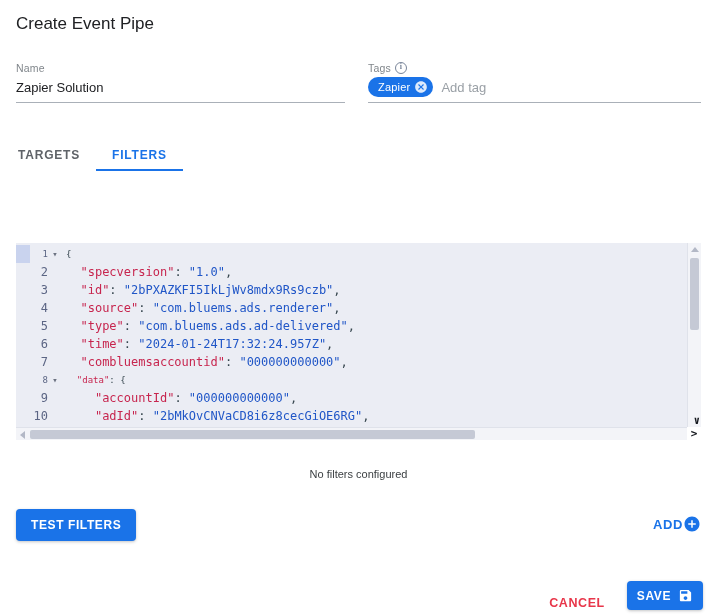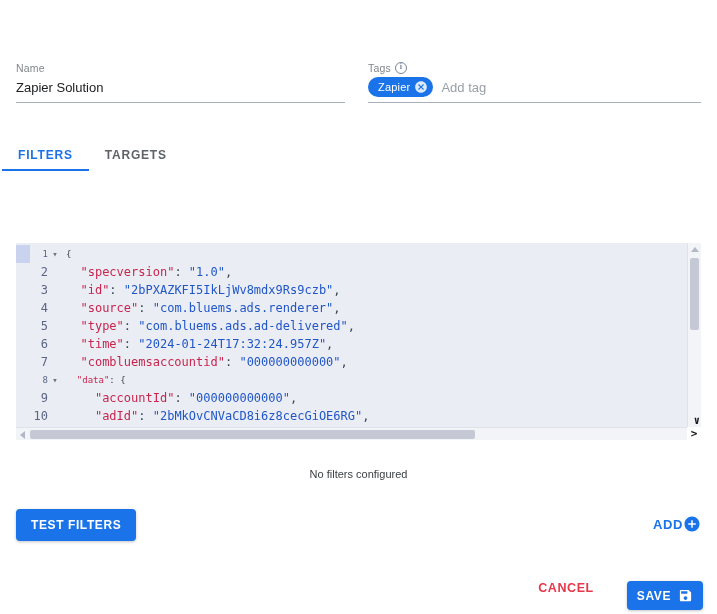--- a/index.html
+++ b/index.html
@@ -61,30 +61,31 @@
 
   .empty-text { position:absolute; left:0; right:0; top:468px; text-align:center; font-size:11px; color:#3c4043; }
 
   .btn-primary { background:var(--primary,#1a73e8); color:#fff; border:none; border-radius:4px; font-family:"Liberation Sans", sans-serif; font-size:12px; font-weight:700; letter-spacing:.6px; cursor:pointer; box-shadow:0 1px 3px rgba(60,64,67,.3); display:inline-flex; align-items:center; }
   .test-btn { position:absolute; left:16px; top:509px; height:29px; padding:16px 15px; }
 
   .add-row { position:absolute; right:16px; top:515px; display:flex; align-items:center; cursor:pointer; }
   .add-label { color:var(--primary,#1a73e8); font-size:13px; font-weight:700; letter-spacing:.6px; }
   .add-icon svg { width:18px; height:18px; display:block; }
 
-  .footer { position:absolute; right:14px; top:581px; display:flex; align-items:flex-start; gap:33px; }
+  .footer { position:absolute; right:14px; top:581px; display:flex; align-items:flex-end; gap:22px; }
   .cancel { color:var(--danger,#e8364a); font-size:12.5px; font-weight:700; letter-spacing:.6px; cursor:pointer; }
   .save-btn { height:29px; padding:0 10px; gap:7px; }
   .save-icon svg { width:15px; height:15px; display:block; }
 </style>
 </head>
 <body>
 
 <div class="canvas">
 
+  <div class="title">Create Event Pipe</div>
 
   <div class="field field-tags">
     <div class="flabel">
       <span>Tags</span>
       <span class="info-icon"></span>
     </div>
     <div class="input-line tags-line">
       <span class="chip">
         <span>Zapier</span>
         <span class="chip-x">
@@ -98,22 +99,22 @@
   </div>
 
   <div class="field field-name">
     <div class="flabel">Name</div>
     <div class="input-line">
       <span>Zapier Solution</span>
     </div>
   </div>
 
   <div class="tab-bar">
+    <div class="tab">TARGETS</div>
     <div class="tab active">FILTERS</div>
-    <div class="tab">TARGETS</div>
   </div>
 
 
   <div class="editor">
     <div class="code-lines"><div class="code-line active fold"><span class="gutter"><span class="ln">1</span><span class="fold"></span></span><span class="code"><span class="tok-p">{</span></span></div><div class="code-line"><span class="gutter"><span class="ln">2</span><span class="fold"></span></span><span class="code"><span class="tok-w">  </span><span class="tok-k">"specversion"</span><span class="tok-p">: </span><span class="tok-s">"1.0"</span><span class="tok-p">,</span></span></div><div class="code-line"><span class="gutter"><span class="ln">3</span><span class="fold"></span></span><span class="code"><span class="tok-w">  </span><span class="tok-k">"id"</span><span class="tok-p">: </span><span class="tok-s">"2bPXAZKFI5IkLjWv8mdx9Rs9czb"</span><span class="tok-p">,</span></span></div><div class="code-line"><span class="gutter"><span class="ln">4</span><span class="fold"></span></span><span class="code"><span class="tok-w">  </span><span class="tok-k">"source"</span><span class="tok-p">: </span><span class="tok-s">"com.bluems.ads.renderer"</span><span class="tok-p">,</span></span></div><div class="code-line"><span class="gutter"><span class="ln">5</span><span class="fold"></span></span><span class="code"><span class="tok-w">  </span><span class="tok-k">"type"</span><span class="tok-p">: </span><span class="tok-s">"com.bluems.ads.ad-delivered"</span><span class="tok-p">,</span></span></div><div class="code-line"><span class="gutter"><span class="ln">6</span><span class="fold"></span></span><span class="code"><span class="tok-w">  </span><span class="tok-k">"time"</span><span class="tok-p">: </span><span class="tok-s">"2024-01-24T17:32:24.957Z"</span><span class="tok-p">,</span></span></div><div class="code-line"><span class="gutter"><span class="ln">7</span><span class="fold"></span></span><span class="code"><span class="tok-w">  </span><span class="tok-k">"combluemsaccountid"</span><span class="tok-p">: </span><span class="tok-s">"000000000000"</span><span class="tok-p">,</span></span></div><div class="code-line fold"><span class="gutter"><span class="ln">8</span><span class="fold"></span></span><span class="code"><span class="tok-w">  </span><span class="tok-k">"data"</span><span class="tok-p">: </span><span class="tok-p">{</span></span></div><div class="code-line"><span class="gutter"><span class="ln">9</span><span class="fold"></span></span><span class="code"><span class="tok-w">    </span><span class="tok-k">"accountId"</span><span class="tok-p">: </span><span class="tok-s">"000000000000"</span><span class="tok-p">,</span></span></div><div class="code-line"><span class="gutter"><span class="ln">10</span><span class="fold"></span></span><span class="code"><span class="tok-w">    </span><span class="tok-k">"adId"</span><span class="tok-p">: </span><span class="tok-s">"2bMkOvCNVaCD8i6z8cecGiOE6RG"</span><span class="tok-p">,</span></span></div></div>
     <div class="vscroll">
       <span class="arr up"></span>
       <div class="vthumb"></div>
       <span class="darr down">∨</span>
     </div>

